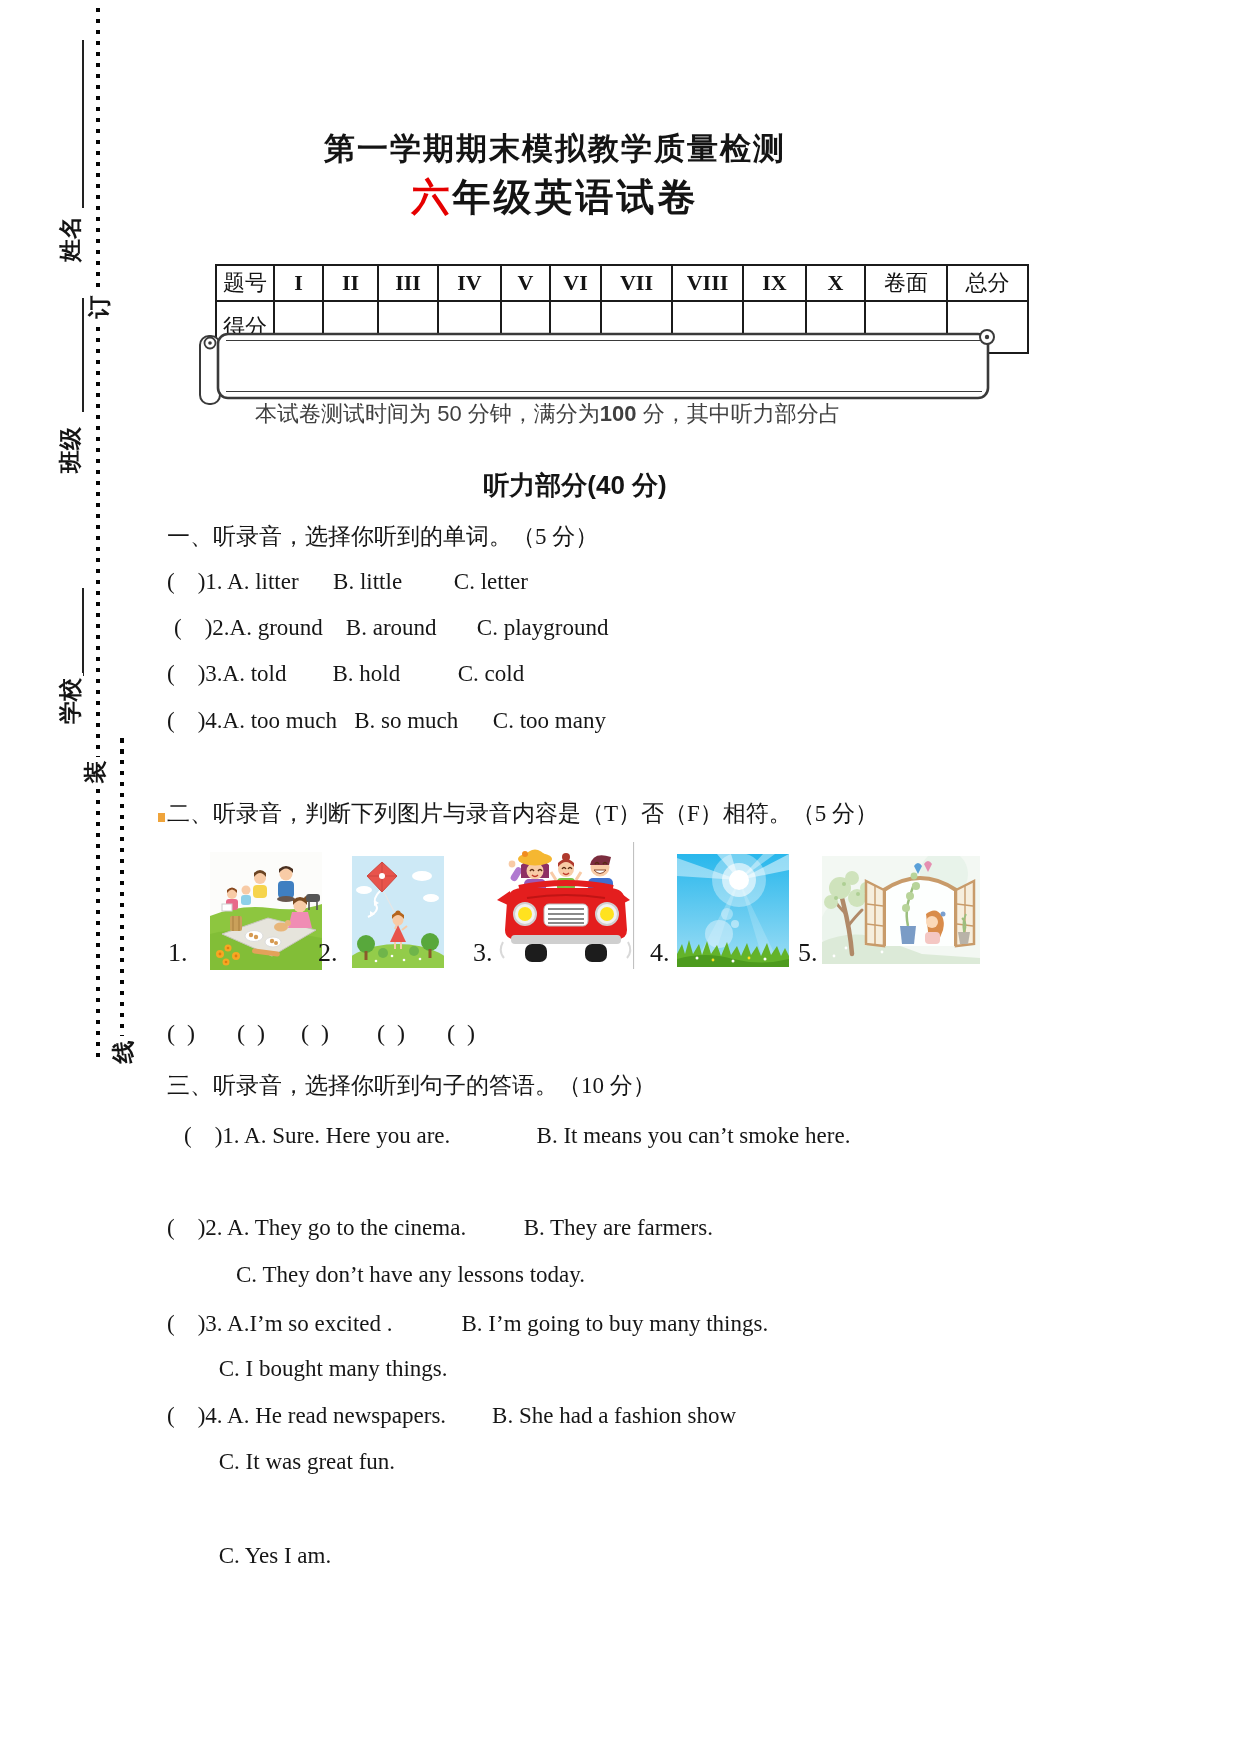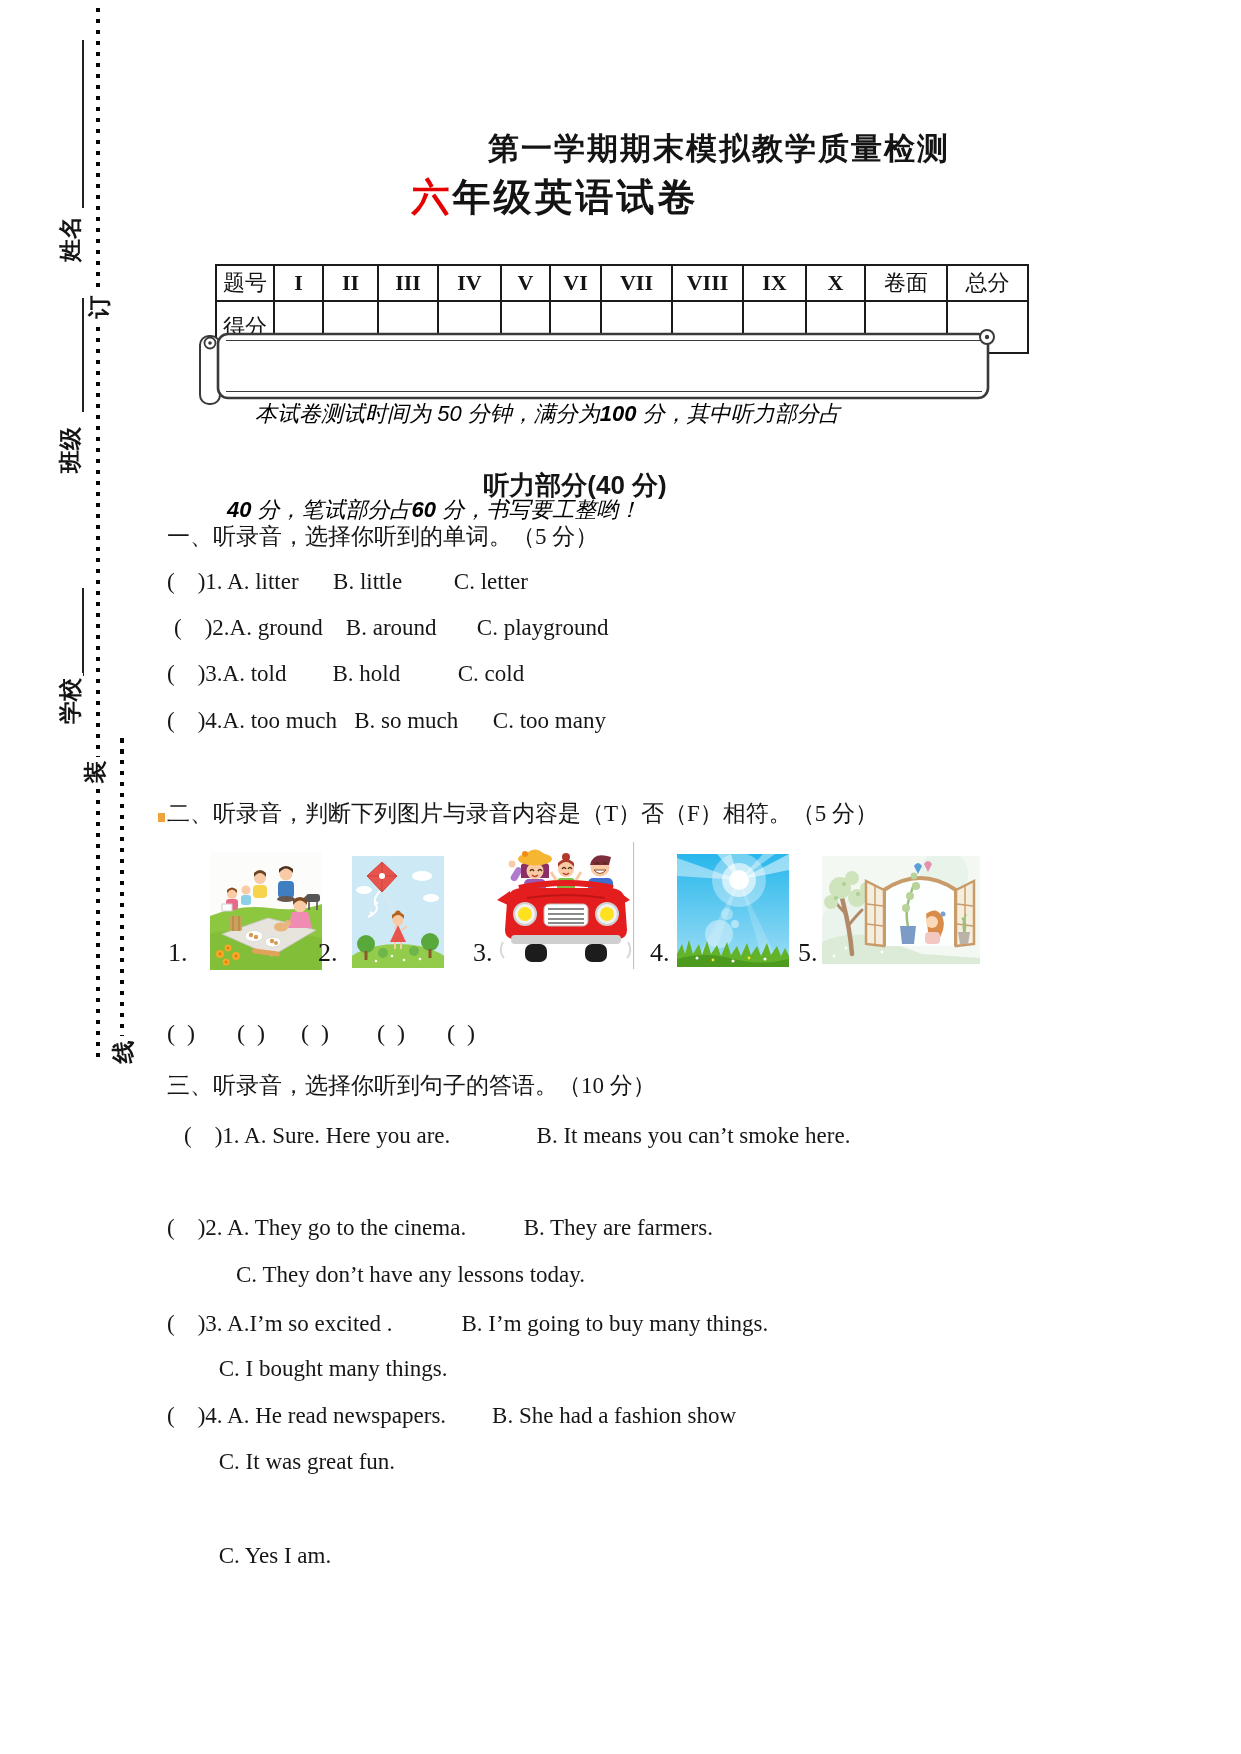--- a/index.html
+++ b/index.html
@@ -1,35 +1,35 @@
 <!DOCTYPE html>
 <html><head>
 <meta charset="utf-8">
 <style>
   html,body{margin:0;padding:0;background:#888;}
   .page{position:relative;width:1241px;height:1754px;margin:0 auto;background:#ffffff;overflow:hidden;
         font-family:"Liberation Serif",serif;color:#141414;}
   .abs{position:absolute;}
   .line{font-size:23px;line-height:30px;white-space:pre;color:#161616;}
-  .title1{left:160px;top:128px;width:790px;text-align:right;
+  .title1{left:160px;top:128px;width:790px;text-align:center;
           font-family:"Liberation Sans",sans-serif;font-weight:bold;font-size:31px;letter-spacing:2px;}
   .title2{left:160px;top:172px;width:790px;text-align:center;
           font-family:"Liberation Sans",sans-serif;font-weight:bold;font-size:38px;letter-spacing:3px;}
   .red{color:#e60000;}
   .sec-title{left:165px;top:468px;width:820px;text-align:center;
              font-family:"Liberation Sans",sans-serif;font-weight:bold;font-size:26px;}
   .score-table{left:215px;top:264px;width:812px;border-collapse:collapse;table-layout:fixed;}
   .score-table td{border:2.2px solid #1b1b1b;text-align:center;vertical-align:middle;font-size:22px;padding:0;}
   .score-table .r1 td{height:34px;}
   .score-table .r2 td{height:50px;margin-top:21px;}
   .rm{font-weight:bold;}
   .banner{left:194px;top:324px;width:820px;height:84px;}
   .banner svg{position:absolute;left:0;top:0;}
   .banner-text{position:absolute;left:33px;top:10px;width:764px;
-               font-family:"Liberation Sans",sans-serif;font-size:22px;line-height:32px;color:#000000;white-space:pre-wrap;font-style:italic;}
+               font-family:"Liberation Sans",sans-serif;font-size:22px;line-height:32px;color:#404040;white-space:pre-wrap;}
   .banner-text b{font-weight:bold;}
   .dots{width:4px;background-image:repeating-linear-gradient(to bottom,#050505 0 4.5px,transparent 4.5px 11px);}
   .vline{width:2px;background:#222;}
   .rot{display:flex;align-items:center;justify-content:center;transform:rotate(-90deg);
        font-family:"Liberation Sans",sans-serif;font-weight:bold;font-size:23px;background:#fff;white-space:nowrap;}
   .fig{overflow:hidden;}
   .fig svg{display:block;width:100%;height:100%;}
   .imgnum{font-size:26px;line-height:30px;}
   .orange-mark{width:7px;height:9px;background:#efa43b;}
 </style>
@@ -110,21 +110,20 @@
       <rect x="24" y="10" width="770" height="64" rx="10" fill="#ffffff" stroke="#3a3a3a" stroke-width="2.6"></rect>
       <line x1="32" y1="16.5" x2="788" y2="16.5" stroke="#3a3a3a" stroke-width="1.2"></line>
       <line x1="32" y1="67.5" x2="788" y2="67.5" stroke="#3a3a3a" stroke-width="1.2"></line>
       <circle cx="16" cy="19" r="5.5" fill="#fff" stroke="#3a3a3a" stroke-width="1.8"></circle>
       <circle cx="16" cy="19" r="1.8" fill="#3a3a3a"></circle>
       <circle cx="793" cy="13" r="7" fill="#fff" stroke="#3a3a3a" stroke-width="2"></circle>
       <circle cx="793" cy="13" r="2.2" fill="#3a3a3a"></circle>
     </svg>
     <div class="banner-text">
       <div><span>　 本试卷测试时间为 50 分钟，满分为</span><b>100</b><span> 分，其中听力部分占</span></div>
-      <div><b>40</b><span> 分，笔试部分占</span><b>60</b><span> 分，书写要工整哟！</span></div>
     </div>
   </div>
 
   <div class="abs sec-title">听力部分(40 分)</div>
 
   <div class="abs line" style="left:167px;top:522px">一、听录音，选择你听到的单词。（5 分）</div>
   <div class="abs line" style="left:167px;top:567px">(    )1. A. litter      B. little         C. letter</div>
   <div class="abs line" style="left:174px;top:613px">(    )2.A. ground    B. around       C. playground</div>
   <div class="abs line" style="left:167px;top:659px">(    )3.A. told        B. hold          C. cold</div>
   <div class="abs line" style="left:167px;top:706px">(    )4.A. too much   B. so much      C. too many</div>

